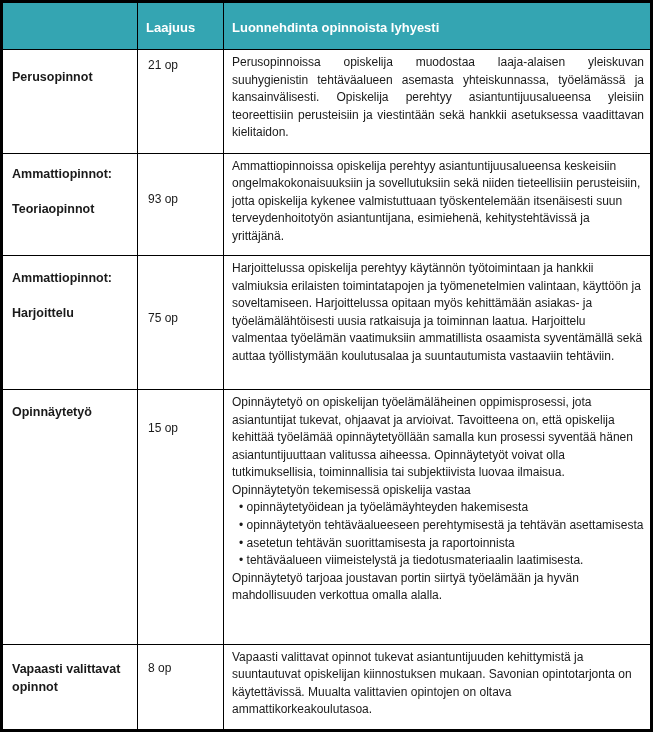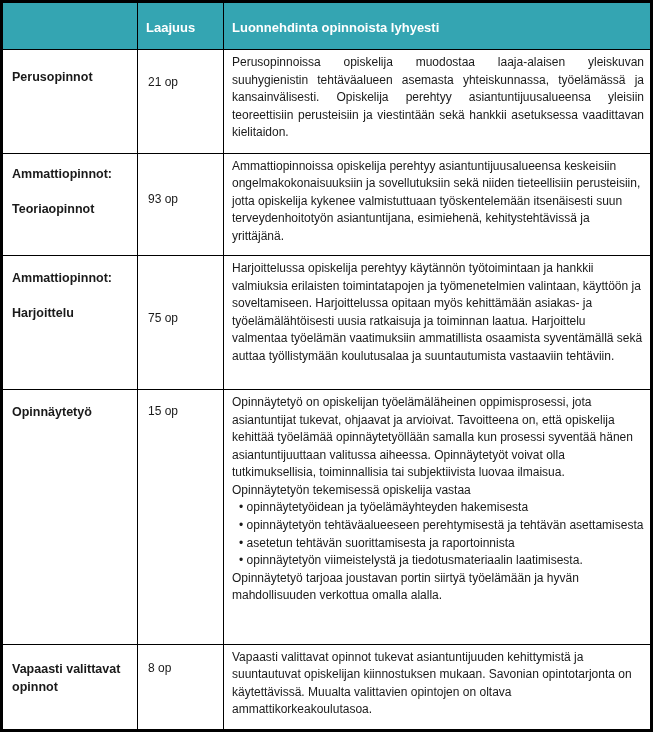--- a/index.html
+++ b/index.html
@@ -52,24 +52,24 @@
   .r3 td.label{padding-top:13px;}
   .r4 td.label{padding-top:13px;}
   .r5 td.label{padding-top:15px;}
   .r6 td.label{padding-top:20px;}
   .lbl-sub{margin-top:17px;}
   
   td.credits{
     font-size:12px;line-height:17px;
     padding-left:10px;padding-right:4px;
   }
-  .r1 td.credits{padding-top:24px;}
+  .r1 td.credits{padding-top:7px;}
   .r2 td.credits{padding-top:37px;}
   .r3 td.credits{padding-top:54px;}
-  .r4 td.credits{padding-top:13px;}
+  .r4 td.credits{padding-top:30px;}
   .r5 td.credits{padding-top:15px;}
   .r6 td.credits{padding-top:20px;}
   
   td.desc{
     font-size:12px;line-height:17.6px;
     padding:4px 6px 2px 8px;
   }
   td.desc.justify{text-align:justify;}
   .bullet{text-indent:7px;}
   .bullet::before{content:"\2022\00a0 ";}
@@ -113,21 +113,21 @@
       <td class="desc">Harjoittelussa opiskelija perehtyy käytännön työtoimintaan ja hankkii valmiuksia erilaisten toimintatapojen ja työmenetelmien valintaan, käyttöön ja soveltamiseen.  Harjoittelussa opitaan myös kehittämään asiakas- ja työelämälähtöisesti uusia ratkaisuja ja toiminnan laatua. Harjoittelu valmentaa työelämän vaatimuksiin ammatillista osaamista syventämällä sekä auttaa työllistymään koulutusalaa ja suuntautumista vastaaviin tehtäviin.</td>
     </tr>
     <tr class="r4">
       <td class="label">Opinnäytetyö</td>
       <td class="credits">15 op</td>
       <td class="desc">
         <div>Opinnäytetyö on opiskelijan työelämäläheinen oppimisprosessi, jota asiantuntijat tukevat, ohjaavat ja arvioivat. Tavoitteena on, että opiskelija kehittää työelämää opinnäytetyöllään samalla kun prosessi syventää hänen asiantuntijuuttaan valitussa aiheessa.  Opinnäytetyöt voivat olla tutkimuksellisia, toiminnallisia tai subjektiivista luovaa ilmaisua. Opinnäytetyön tekemisessä opiskelija vastaa</div>
         <div class="bullet">opinnäytetyöidean ja työelämäyhteyden hakemisesta</div>
         <div class="bullet">opinnäytetyön tehtäväalueeseen perehtymisestä ja tehtävän asettamisesta</div>
         <div class="bullet">asetetun tehtävän suorittamisesta ja raportoinnista</div>
-        <div class="bullet">opinnäytetyön viimeistelystä ja tiedotusmateriaalin laatimisesta.</div>
+        <div class="bullet">tehtäväalueen viimeistelystä ja tiedotusmateriaalin laatimisesta.</div>
         <div>Opinnäytetyö tarjoaa joustavan portin siirtyä työelämään ja hyvän mahdollisuuden verkottua omalla alalla.</div>
       </td>
     </tr>
     <tr class="r5">
       <td class="label">Vapaasti valittavat opinnot</td>
       <td class="credits">8 op</td>
       <td class="desc">Vapaasti valittavat opinnot tukevat asiantuntijuuden kehittymistä ja suuntautuvat opiskelijan kiinnostuksen mukaan. Savonian opintotarjonta on käytettävissä. Muualta valittavien opintojen on oltava ammattikorkeakoulutasoa.</td>
     </tr>
   </tbody>
 </table>

